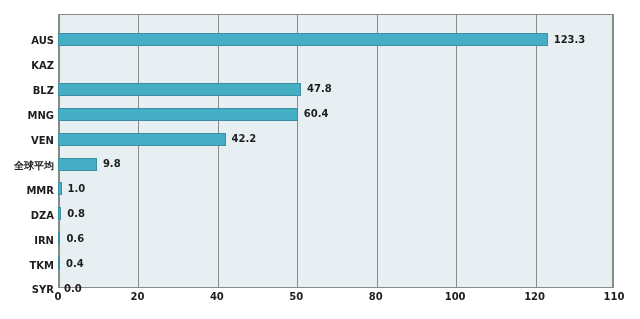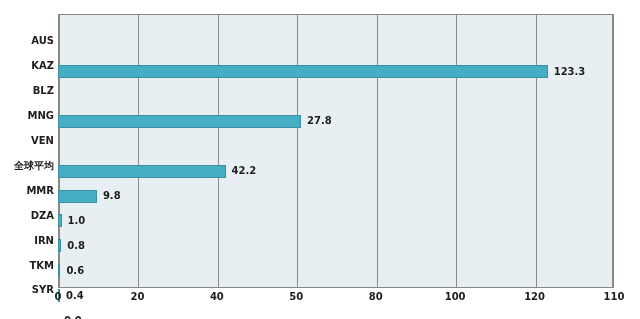--- a/index.html
+++ b/index.html
@@ -42,21 +42,20 @@
   }
   .gridline.edge-right { right: 0; }
 
   
   #rows-layer {
     position: absolute;
     left: 58px;
     top: 14px;
     width: 556px;
     height: 274px;
-    margin-top: 32px;
   }
   .row {
     position: absolute;
     left: 0;
     width: 556px;
     display: flex;
     align-items: center;
   }
   .bar {
     height: 13px;
@@ -147,21 +146,25 @@
     <div class="cat-label" style="top:271.4px">SYR</div>
   </div>
 
   <div id="rows-layer">
     <div class="row" style="top:19px">
       <div class="bar" style="width: 489.68px;"></div>
       <div class="bar-value">123.3</div>
     </div>
     <div class="row" style="top:68.8px">
       <div class="bar" style="width: 243.05px;"></div>
-      <div class="bar-value">27.8</div>
+      <div class="bar-value">47.8</div>
+    </div>
+    <div class="row" style="top:93.7px">
+      <div class="bar" style="width: 239.87px;"></div>
+      <div class="bar-value">60.4</div>
     </div>
     <div class="row" style="top:118.6px">
       <div class="bar" style="width: 167.59px;"></div>
       <div class="bar-value">42.2</div>
     </div>
     <div class="row" style="top:143.5px">
       <div class="bar" style="width: 38.92px;"></div>
       <div class="bar-value">9.8</div>
     </div>
     <div class="row" style="top:168.4px">

